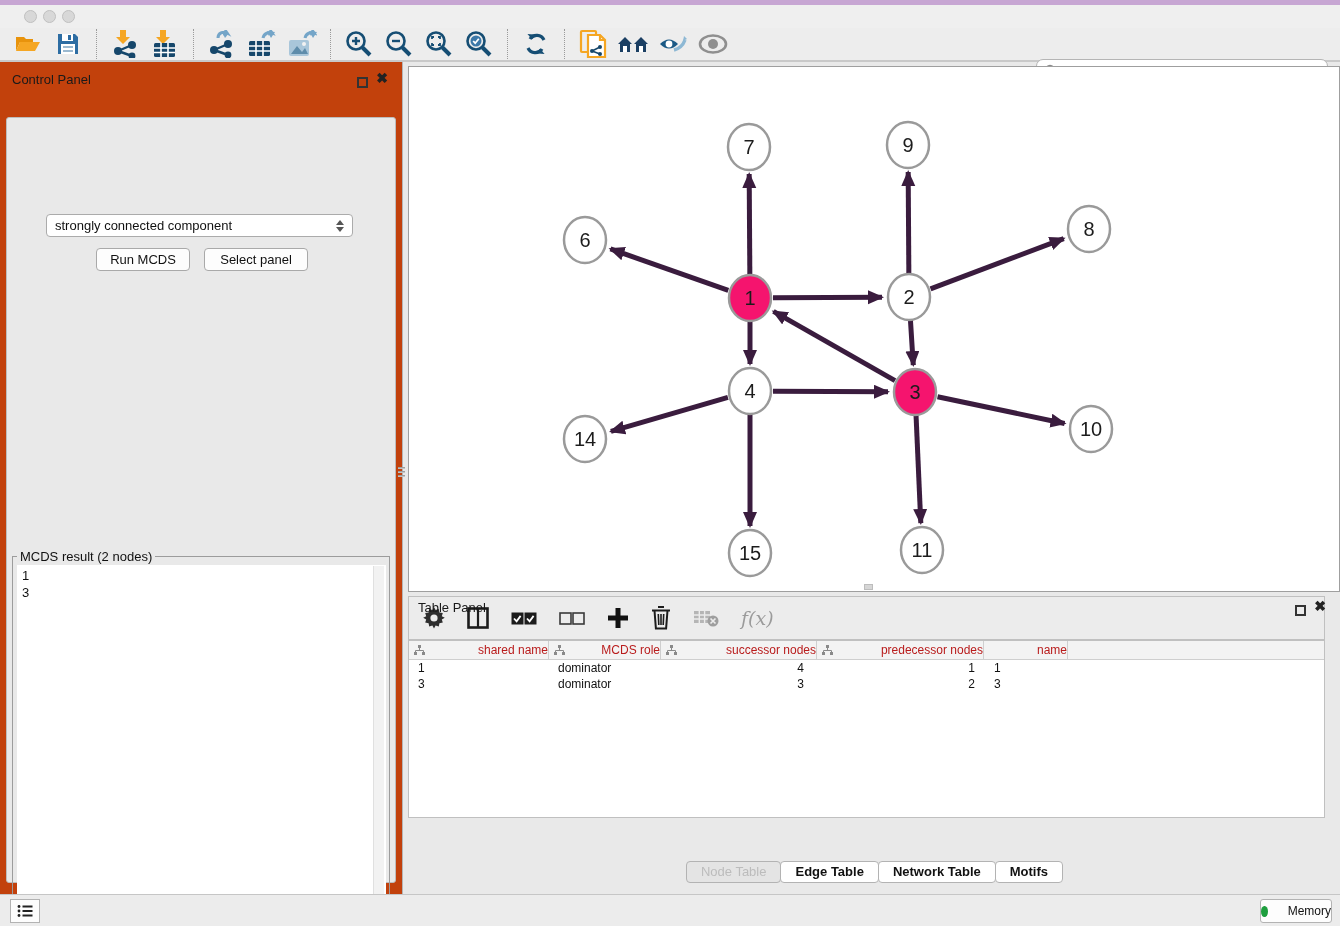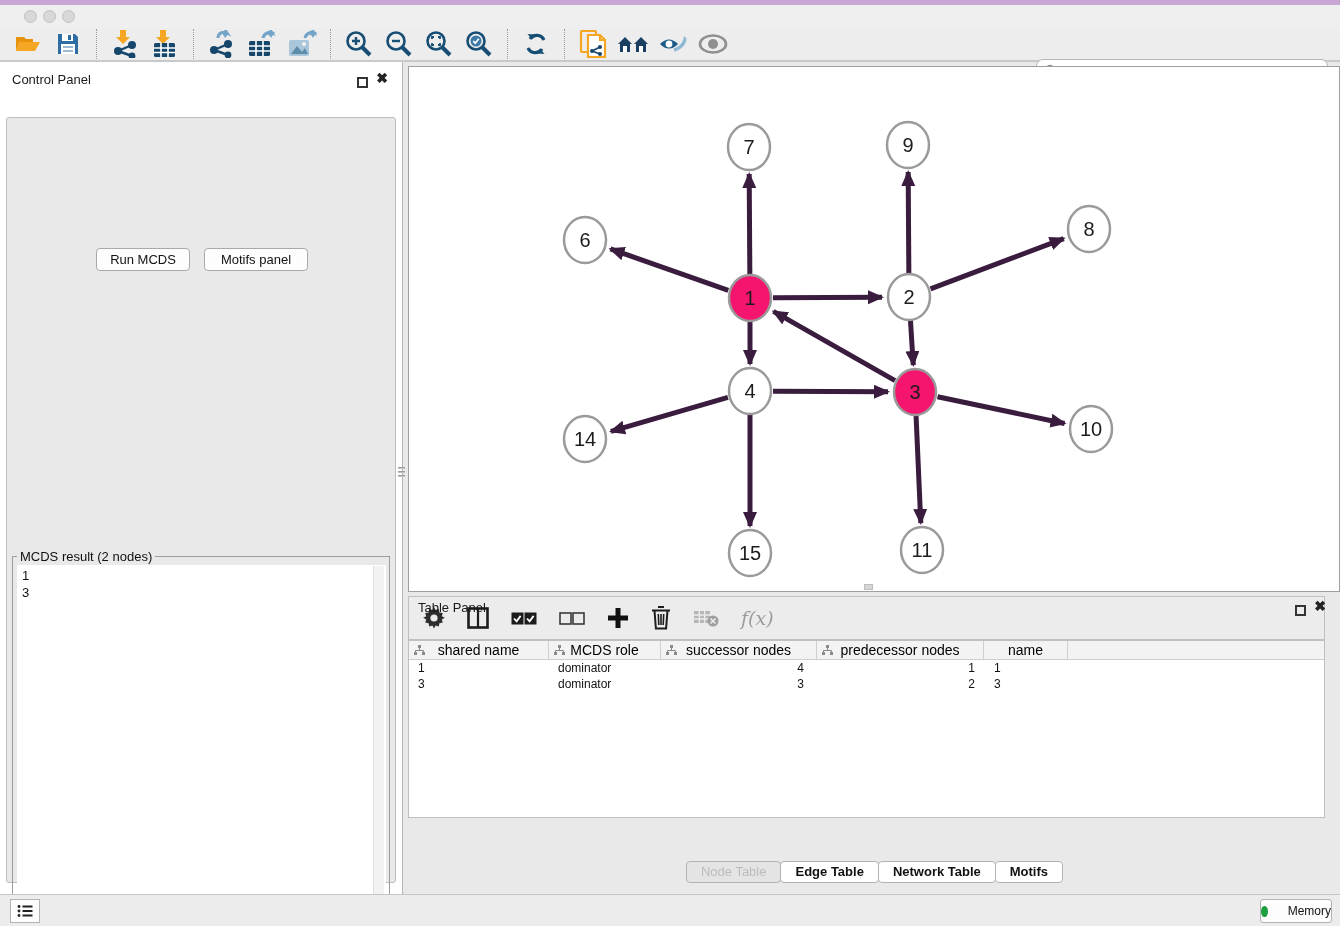--- a/index.html
+++ b/index.html
@@ -12,21 +12,21 @@
   #titlebar { left:0; top:5px; width:1340px; height:23px; background:#efefef; }
   .mac-dot { width:13px; height:13px; border-radius:50%; background:#d8d8d8; border:1px solid #c0c0c0; display:inline-block; margin-right:6px; }
   #window-title { width:100%; text-align:center; top:6px; color:#a3a3a3; font-size:14px; }
   #toolbar { left:0; top:28px; width:1340px; height:34px; background:#ededed; border-bottom:2px solid #c9c9c9; display:flex; align-items:center; padding-left:8px; }
   .tb-sep { width:1px; height:30px; border-left:1px dotted #9a9a9a; margin:0 8px; }
   .tb-btn { width:40px; height:30px; display:flex; align-items:center; justify-content:center; }
   #search-box { right:12px; top:31px; width:292px; height:25px; background:#fff; border:1px solid #b5b5b5; border-radius:7px; display:flex; align-items:center; padding-left:7px; }
   #search-input { border:none; outline:none; font-size:13px; width:250px; background:transparent; }
 
   
-  #control-panel { left:0; top:62px; width:403px; height:832px; background:#ffffff; border-right:1px solid #b5b5b5; }
+  #control-panel { left:0; top:62px; width:403px; height:832px; background:#c2410c; border-right:1px solid #b5b5b5; }
   #cp-title { left:12px; top:10px; font-size:13px; color:#1a1a1a; }
   .float-btn { width:11px; height:11px; border:2px solid #333; display:inline-block; }
   .close-x { font-size:14px; font-weight:bold; color:#222; line-height:11px; }
   #cp-tabs { left:77px; top:35px; display:flex; }
   .cp-tab { border:1px solid #ababab; background:#fff; color:#111; font-size:13px; padding:2px 13px 3px; border-radius:4px; margin-right:-1px; }
   .cp-tab.active { background:#e4e4e4; color:#b4b4b4; }
   #cp-body { left:6px; top:55px; width:390px; height:766px; border:1px solid #bdbdbd; border-radius:3px; background:#e9e9e9; }
   #opt-label { width:100%; text-align:center; top:19px; font-size:13px; color:#111; }
   #opt-select { left:39px; top:96px; width:307px; height:23px; background:#fff; border:1px solid #ababab; border-radius:4px; display:flex; align-items:center; padding:0 8px; font-size:13px; color:#111; }
   .stepper { margin-left:auto; display:flex; flex-direction:column; gap:2px; }
@@ -57,21 +57,21 @@
   #bottom-grip { left:455px; bottom:1px; width:9px; height:6px; background:#d6d6d6; border:1px solid #bdbdbd; }
 
   
   #table-panel { left:408px; top:596px; width:932px; height:298px; background:#e9e9e9; }
   #tp-title { left:10px; top:4px; font-size:13px; color:#1a1a1a; }
   #tp-toolbar { left:9px; top:29px; width:917px; height:44px; background:#ececec; border:1px solid #c0c0c0; display:flex; align-items:center; padding-left:14px; gap:22px; }
   .tpi { display:flex; align-items:center; justify-content:center; }
   #fx-label { font-family:"DejaVu Serif", serif; font-style:italic; font-size:19px; color:#9b9b9b; }
   #tp-table { left:9px; top:81px; width:917px; height:178px; background:#fff; border:1px solid #c0c0c0; }
   #tp-header { display:flex; height:19px; background:#f3f3f3; border-bottom:1px solid #cfcfcf; }
-  .th { position:relative; border-right:1px solid #cfcfcf; font-size:14px; color:#000000; display:flex; align-items:center; justify-content:center; }
+  .th { position:relative; border-right:1px solid #cfcfcf; font-size:12px; color:#b91c1c; display:flex; align-items:center; justify-content:flex-end; }
   .th .tree-ic { position:absolute; left:5px; top:4px; }
   .tr { display:flex; height:16px; }
   .td { font-size:12px; color:#111; line-height:16px; }
   .col0 { width:140px; } .col1 { width:112px; } .col2 { width:156px; } .col3 { width:167px; } .col4 { width:84px; }
   .td.col0,.td.col1 { padding-left:9px; } .td.col2 { text-align:right; padding-right:13px; } .td.col3 { text-align:right; padding-right:9px; } .td.col4 { padding-left:10px; }
   #tp-tabs { left:0; width:100%; top:265px; display:flex; justify-content:center; }
   .bt-tab { border:1px solid #b3b3b3; background:#fff; color:#111; font-size:13px; font-weight:bold; padding:2px 14px 3px; border-radius:4px; margin-right:-1px; }
   .bt-tab.active { background:#e4e4e4; color:#bcbcbc; font-weight:normal; }
 
   
@@ -232,22 +232,29 @@
       </svg>
     <input id="search-input" placeholder="" style="">
   </div>
 </div>
 
 <div id="control-panel" class="abs">
   <div id="cp-title" class="abs">Control Panel</div>
   <span class="abs" style="right:34px; top:12px;"><span class="float-btn"></span></span>
   <span class="abs close-x" style="right:14px; top:11px;">✖</span>
   <div id="cp-body" class="abs">
+    <div id="opt-select" class="abs">
+      <span>strongly connected component</span>
+      <span class="stepper">
+          <span class="tri-up"></span>
+          <span class="tri-dn"></span>
+        </span>
+    </div>
     <div id="run-btn" class="abs cp-button">Run MCDS</div>
-    <div id="close-btn" class="abs cp-button">Motifs panel</div>
+    <div id="close-btn" class="abs cp-button">Select panel</div>
   </div>
   <div id="result-group" class="abs">
     <span id="result-legend" class="abs">MCDS result (2 nodes)</span>
     <div id="result-text" class="abs">1
 3</div>
     <div id="result-scroll" class="abs"></div>
   </div>
 </div>
 <div id="divider-grip" class="abs">
     <i></i>

